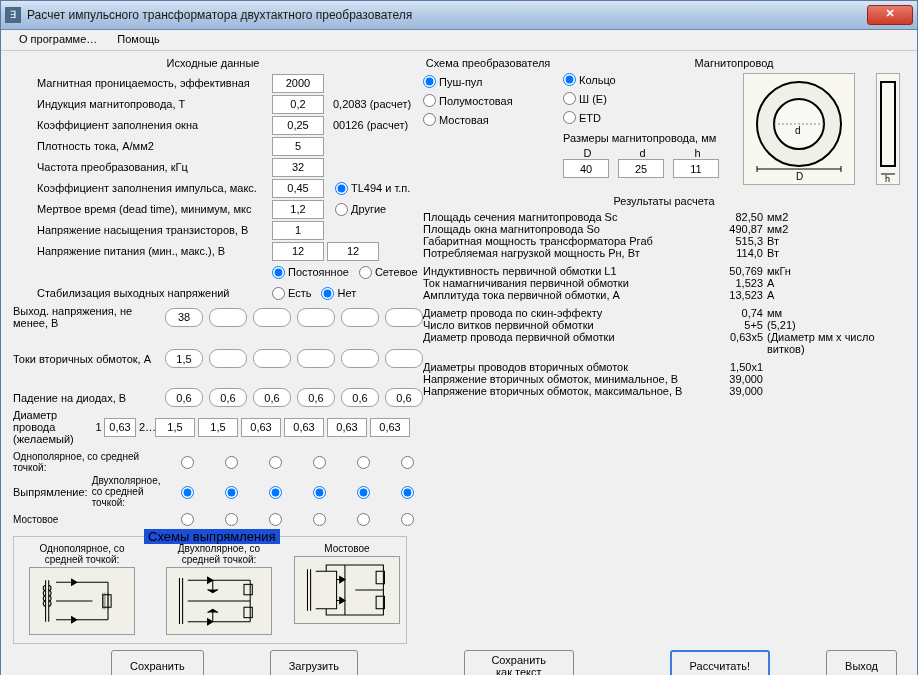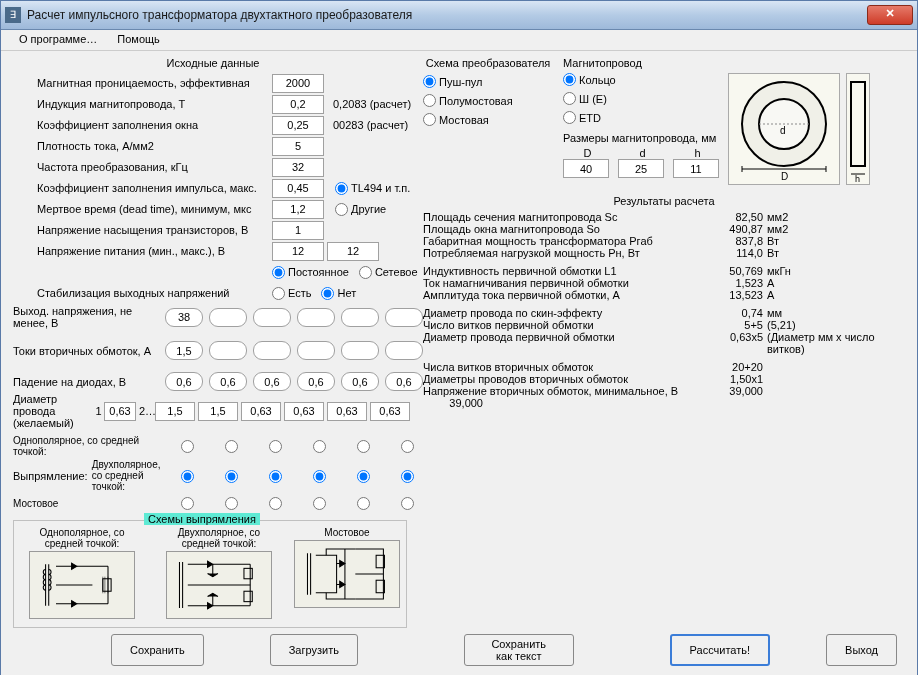--- a/index.html
+++ b/index.html
@@ -65,23 +65,23 @@
 .content {
   padding: 6px 12px;
   background: #f0f0f0;
   height: calc(100% - 48px);
   box-sizing: border-box;
   overflow: hidden;
 }
 .groupbox > legend, .group-title {
   position: absolute;
   top: -8px;
-  background: #5eead4;
+  background: #1d4ed8;
   padding: 0 4px;
-  font-size: 11px;
+  font-size: 13px;
 }
 .cols {
   display: flex;
   gap: 10px;
 }
 .left { width: 400px; flex-shrink:0; }
 .right { flex: 1; }
 .row {
   display: flex;
   align-items: center;
@@ -99,21 +99,21 @@
   padding: 0;
   margin-right: 3px;
 }
 input[type=text].w50 { width: 50px; }
 .calc { margin-left: 6px; }
 .radio-item { display: flex; align-items:center; gap:3px; }
 .radio-item input { margin:0; }
 .sec-table {
   display: grid;
   grid-template-columns: 150px repeat(6, 42px);
-  gap: 12px 2px;
+  gap: 20px 2px;
   align-items: center;
 }
 .sec-table input { width: 36px; border-radius: 9px; }
 .sec-rect {
   display: grid;
   grid-template-columns: 150px repeat(6, 42px);
   gap:2px 2px;
   align-items:center;
 }
 .sec-rect .rlabel { font-size:10px; line-height:1.1; }
@@ -199,21 +199,21 @@
             <input class="w50" type="text" value="2000" style="">
           </div>
         <div class="row">
             <span class="lbl">Индукция магнитопровода, Т</span>
             <input class="w50" type="text" value="0,2" style="">
             <span class="calc">0,2083 (расчет)</span>
           </div>
         <div class="row">
             <span class="lbl">Коэффициент заполнения окна</span>
             <input class="w50" type="text" value="0,25" style="">
-            <span class="calc">00283 (расчет)</span>
+            <span class="calc">00126 (расчет)</span>
           </div>
         <div class="row">
             <span class="lbl">Плотность тока, А/мм2</span>
             <input class="w50" type="text" value="5" style="">
           </div>
         <div class="row">
             <span class="lbl">Частота преобразования, кГц</span>
             <input class="w50" type="text" value="32" style="">
           </div>
         <div class="row">
@@ -404,22 +404,22 @@
                 <input type="radio" style="">
                 <span>Полумостовая</span>
               </div>
             <div class="small-gap"></div>
             <div class="radio-item">
                 <input type="radio" style="">
                 <span>Мостовая</span>
               </div>
           </div>
           <div style="flex:1">
-            <div style="">Магнитопровод</div>
-            <div style="display:flex;gap:6px;margin-top:4px">
+            <div style="text-align:center">Магнитопровод</div>
+            <div style="display:flex;gap:21px;margin-top:4px">
               <div style="flex:0 0 90px">
                 <div class="radio-item">
                     <input type="radio" checked="" style="">
                     <span>Кольцо</span>
                   </div>
                 <div class="small-gap"></div>
                 <div class="radio-item">
                     <input type="radio" style="">
                     <span>Ш (E)</span>
                   </div>
@@ -460,21 +460,21 @@
               <span class="rval">82,50</span>
               <span class="runit">мм2</span>
             </div>
           <div class="results-row">
               <span class="rlabel">Площадь окна магнитопровода So</span>
               <span class="rval">490,87</span>
               <span class="runit">мм2</span>
             </div>
           <div class="results-row">
               <span class="rlabel">Габаритная мощность трансформатора Pгаб</span>
-              <span class="rval">837,8</span>
+              <span class="rval">515,3</span>
               <span class="runit">Вт</span>
             </div>
           <div class="results-row">
               <span class="rlabel">Потребляемая нагрузкой мощность Pн, Вт</span>
               <span class="rval">114,0</span>
               <span class="runit">Вт</span>
             </div>
           <div class="small-gap"></div>
           <div class="results-row">
               <span class="rlabel">Индуктивность первичной обмотки L1</span>
@@ -502,32 +502,29 @@
               <span class="rval">5+5</span>
               <span class="rextra">(5,21)</span>
             </div>
           <div class="results-row">
               <span class="rlabel">Диаметр провода первичной обмотки</span>
               <span class="rval">0,63x5</span>
               <span class="rextra">(Диаметр мм x число витков)</span>
             </div>
           <div class="small-gap"></div>
           <div class="results-row">
-              <span class="rlabel">Числа витков вторичных обмоток</span>
-              <span class="rval">20+20</span>
-            </div>
-          <div class="results-row">
               <span class="rlabel">Диаметры проводов вторичных обмоток</span>
               <span class="rval">1,50x1</span>
             </div>
           <div class="results-row">
               <span class="rlabel">Напряжение вторичных обмоток, минимальное, В</span>
               <span class="rval">39,000</span>
             </div>
           <div class="results-row">
+              <span class="rlabel">Напряжение вторичных обмоток, максимальное, В</span>
               <span class="rval">39,000</span>
             </div>
         </div>
       </div>
     </div>
 
     <div class="buttons">
       <button style="margin-left:90px">Сохранить</button>
       <button style="margin-left:50px">Загрузить</button>
       <button style="margin-left:90px">Сохранить как текст</button>

